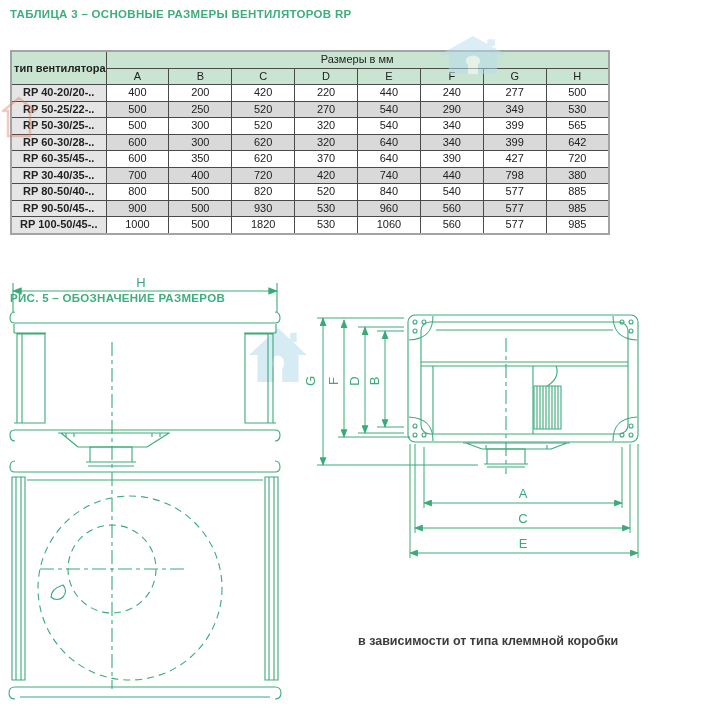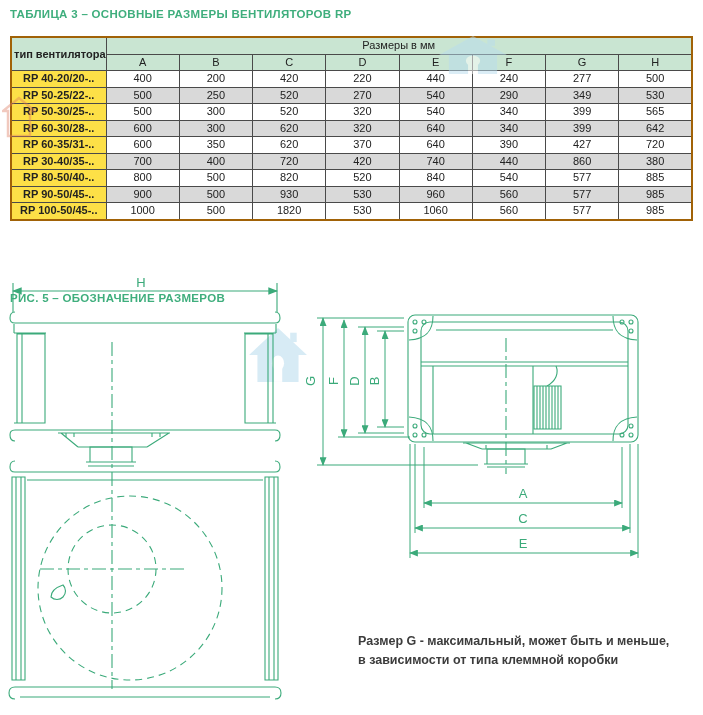--- a/index.html
+++ b/index.html
@@ -7,36 +7,36 @@
     width:703px;height:715px;position:relative;background:#ffffff;
     font-family:"Liberation Sans", sans-serif;overflow:hidden;
   }
   .sec-title{
     position:absolute;left:10px;color:#3FAE7D;font-size:11.5px;font-weight:700;
     letter-spacing:.3px;white-space:nowrap;text-align:center;
   }
   #table-title{top:8px;}
   #figure-title{top:246px;margin-top:46px;}
   table.dims{
-    position:absolute;left:10px;top:36px;width:683px;
+    position:absolute;left:10px;top:50px;width:600px;
     border-collapse:collapse;table-layout:fixed;
-    border:2px solid #a16207;
+    border:2px solid #a3a3a3;
   }
   table.dims th, table.dims td{
     border:1px solid #4a4a4a;font-size:11px;color:#222;
     padding:1px 2px;height:13.5px;line-height:1.15;text-align:center;
     overflow:hidden;white-space:nowrap;
   }
   table.dims col.c-type{width:95px;}
   th.corner{
     background:#C9E5D2;text-align:left;vertical-align:middle;
     padding-left:4px;font-weight:700;font-size:11px;white-space:normal;line-height:1.25;
   }
   th.group-head, th.letter-head{background:#C9E5D2;font-weight:400;}
-  th.rowhead{background:#fde047;text-align:left;padding-left:4px;font-weight:700;}
+  th.rowhead{background:#e5e5e5;text-align:left;padding-left:4px;font-weight:700;}
   tbody tr:nth-child(even) td{background:#D9D9D9;}
   tbody tr:nth-child(odd) td{background:#ffffff;}
   #drawing{position:absolute;left:0;top:270px;}
   #note{
     position:absolute;left:358px;top:632px;width:330px;
     font-size:12.5px;font-weight:700;color:#3C3C3C;line-height:1.5;
   }
   .wm{position:absolute;pointer-events:none;}
   #wm-table{left:439px;top:36px;opacity:.5;}
   #wm-draw{left:249px;top:328px;opacity:.55;}
@@ -114,39 +114,39 @@
         <td>600</td>
         <td>300</td>
         <td>620</td>
         <td>320</td>
         <td>640</td>
         <td>340</td>
         <td>399</td>
         <td>642</td>
       </tr>
       <tr>
-        <th class="rowhead">RP 60-35/31-..</th>
+        <th class="rowhead">RP 60-35/45-..</th>
         <td>600</td>
         <td>350</td>
         <td>620</td>
         <td>370</td>
         <td>640</td>
         <td>390</td>
         <td>427</td>
         <td>720</td>
       </tr>
       <tr>
         <th class="rowhead">RP 30-40/35-..</th>
         <td>700</td>
         <td>400</td>
         <td>720</td>
         <td>420</td>
         <td>740</td>
         <td>440</td>
-        <td>860</td>
+        <td>798</td>
         <td>380</td>
       </tr>
       <tr>
         <th class="rowhead">RP 80-50/40-..</th>
         <td>800</td>
         <td>500</td>
         <td>820</td>
         <td>520</td>
         <td>840</td>
         <td>540</td>
@@ -309,15 +309,14 @@
     <text x="338" y="381" transform="rotate(-90 338 381)">F</text>
     <text x="359" y="381" transform="rotate(-90 359 381)">D</text>
     <text x="379" y="381" transform="rotate(-90 379 381)">B</text>
     <text x="523" y="498">A</text>
     <text x="523" y="523">C</text>
     <text x="523" y="548">E</text>
   </g>
 </svg>
 
 <div id="note">
-  <div>Размер G - максимальный, может быть и меньше,</div>
   <div>в зависимости от типа клеммной коробки</div>
 </div>
 
 </body></html>

